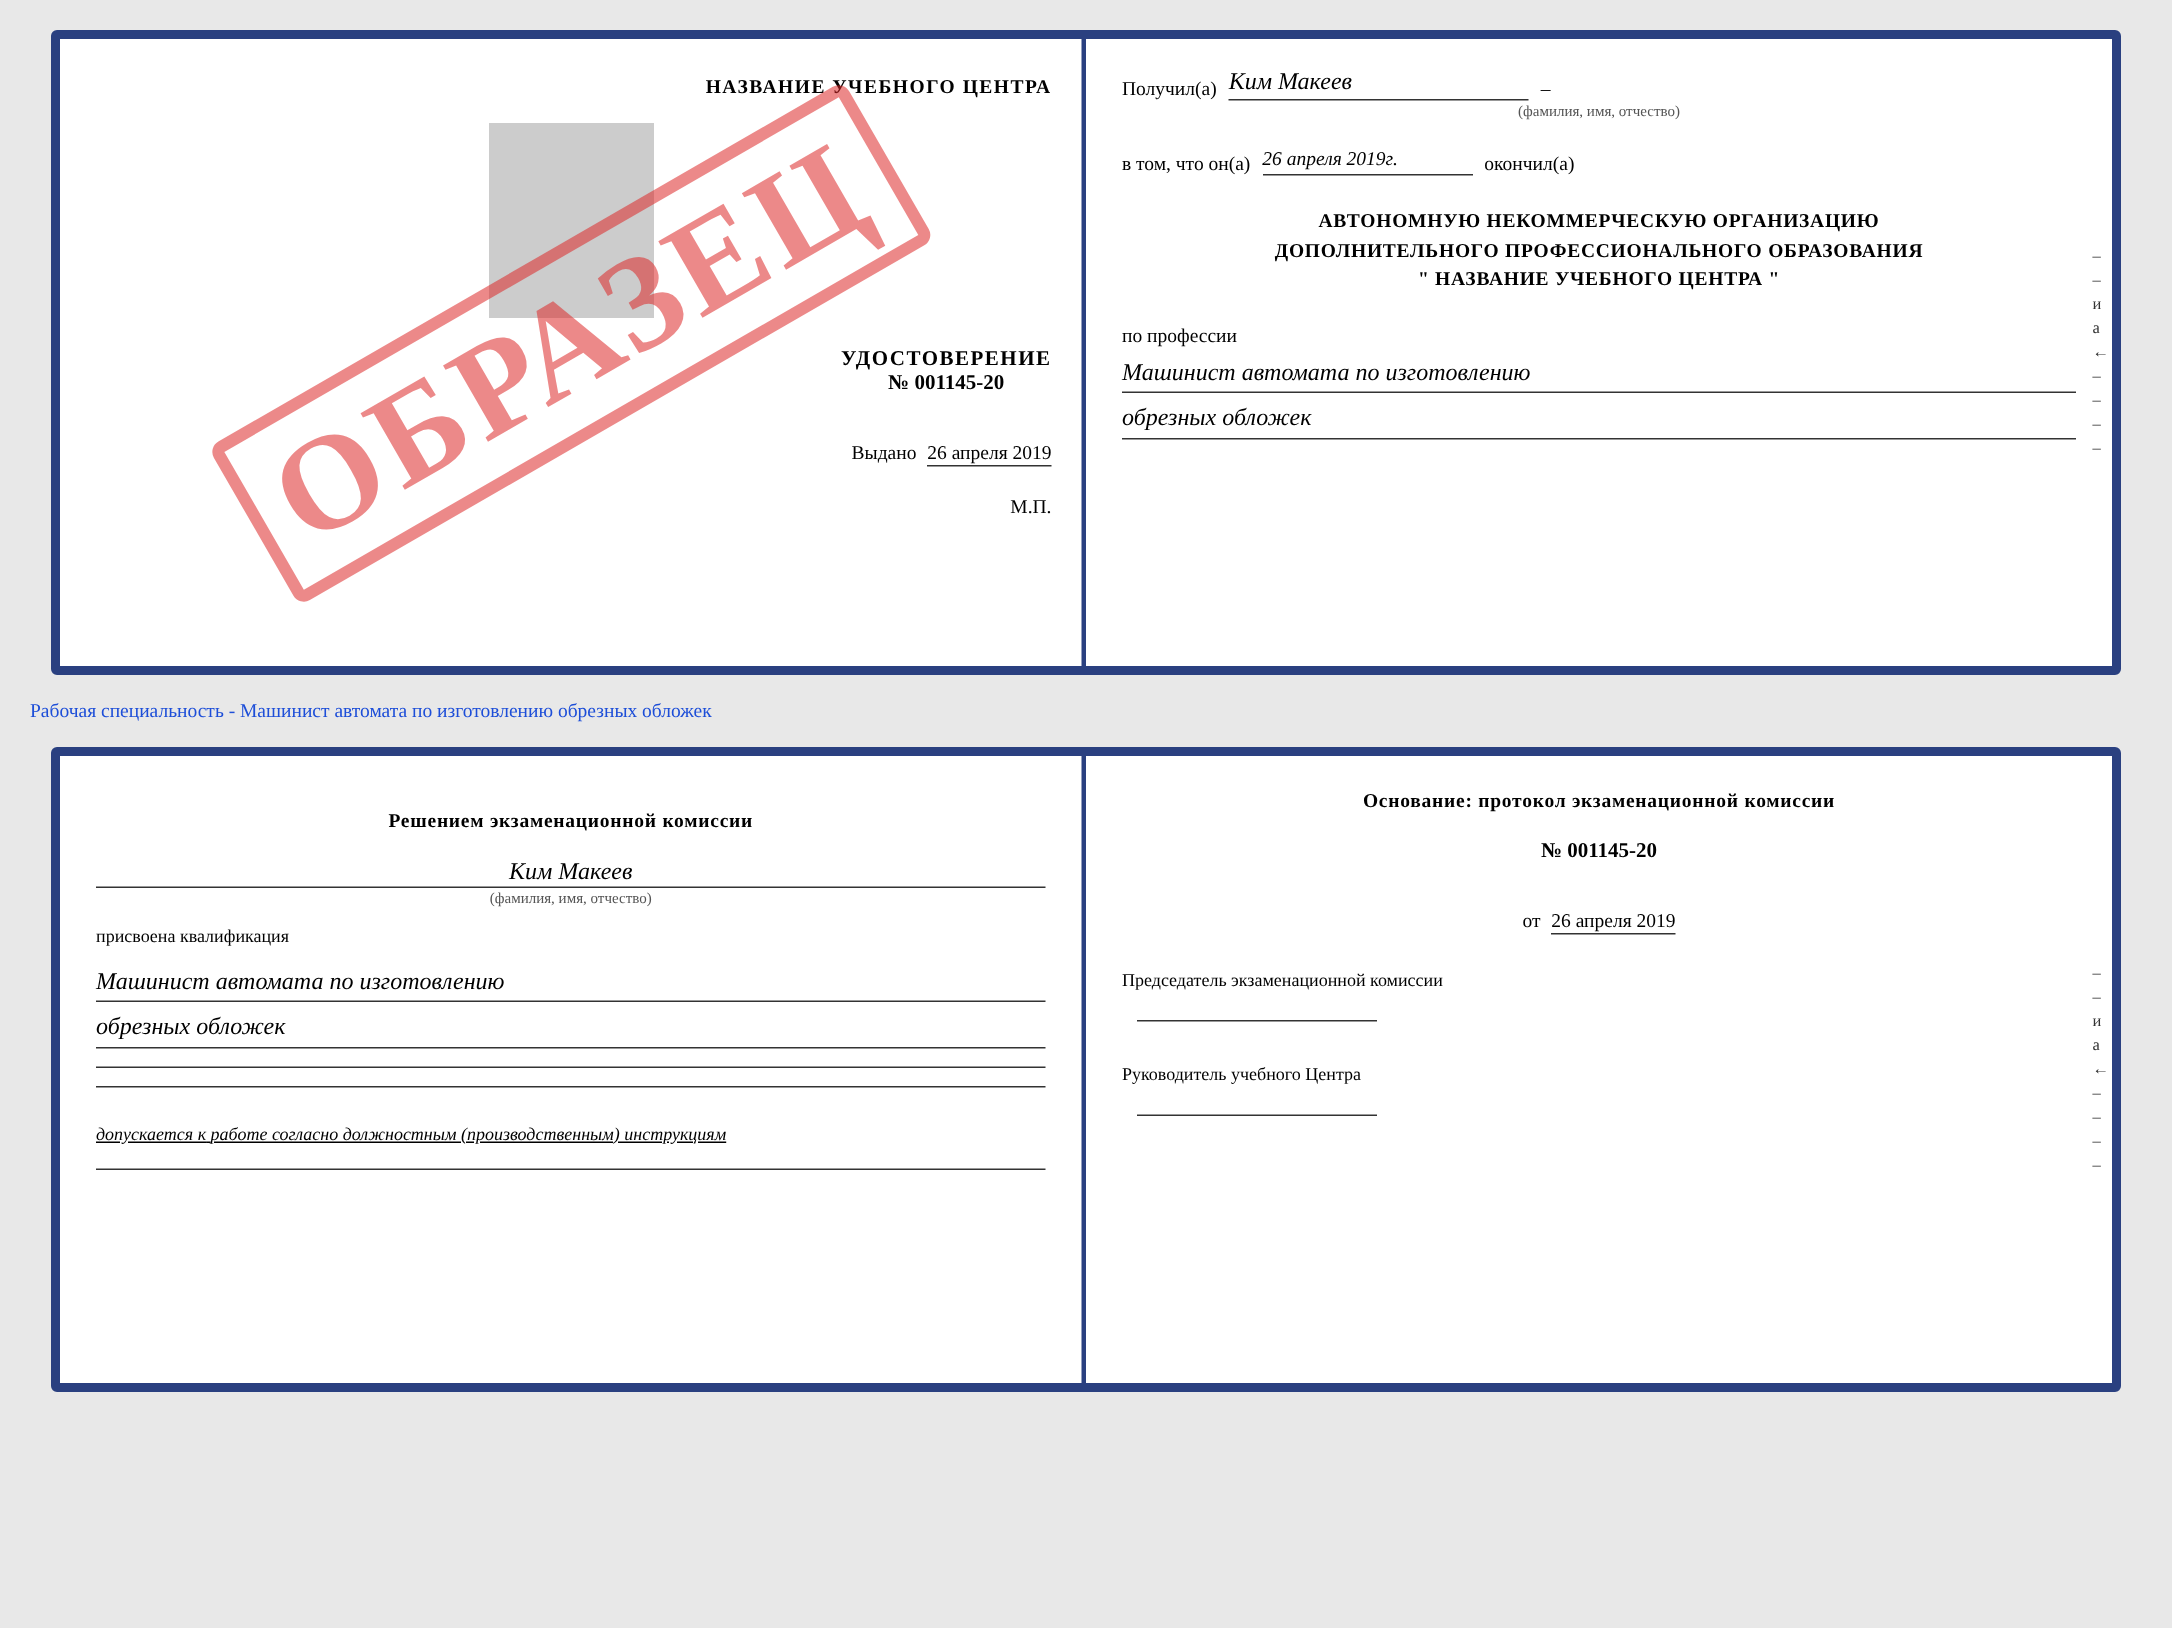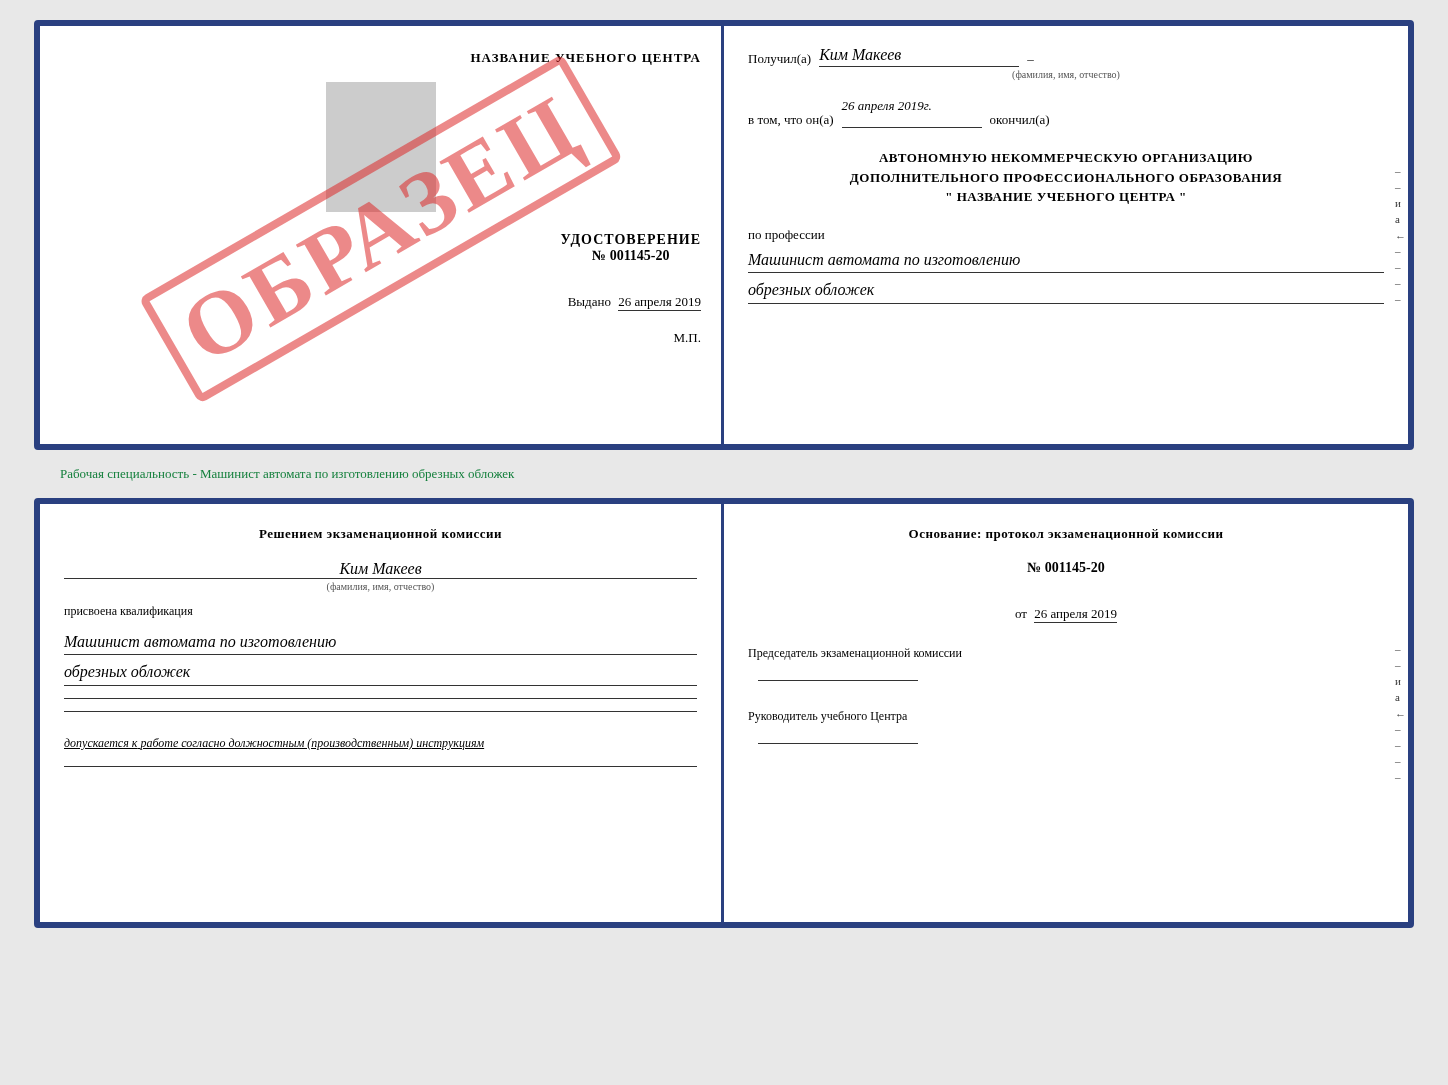--- a/index.html
+++ b/index.html
@@ -142,21 +142,21 @@
       gap: 8px;
       font-size: 13px;
       margin-top: 8px;
     }
 
     .date-value {
       font-style: italic;
       border-bottom: 1px solid #333;
       min-width: 140px;
       font-size: 13px;
-      padding-bottom: 13px;
+      padding-bottom: 2px;
     }
 
     .org-block {
       margin-top: 10px;
       text-align: center;
       font-size: 13px;
       font-weight: bold;
       letter-spacing: 0.5px;
       line-height: 1.5;
       text-transform: uppercase;
@@ -173,30 +173,29 @@
       font-family: 'Segoe Script', cursive, 'Times New Roman';
       border-bottom: 1px solid #333;
       display: block;
       margin-top: 4px;
       line-height: 1.6;
     }
 
     
     .specialty-label {
       font-size: 13px;
-      color: #15803d;
+      color: #1d4ed8;
       align-self: flex-start;
-      margin-left: 40px;
     }
 
     
     .doc2-left {
       width: 50%;
       border-right: 3px solid #2a4080;
-      padding: 20px 24px;
+      padding: 33px 24px;
       position: relative;
       background: #fff;
       display: flex;
       flex-direction: column;
       gap: 6px;
     }
 
     .doc2-right {
       width: 50%;
       padding: 20px 24px;

